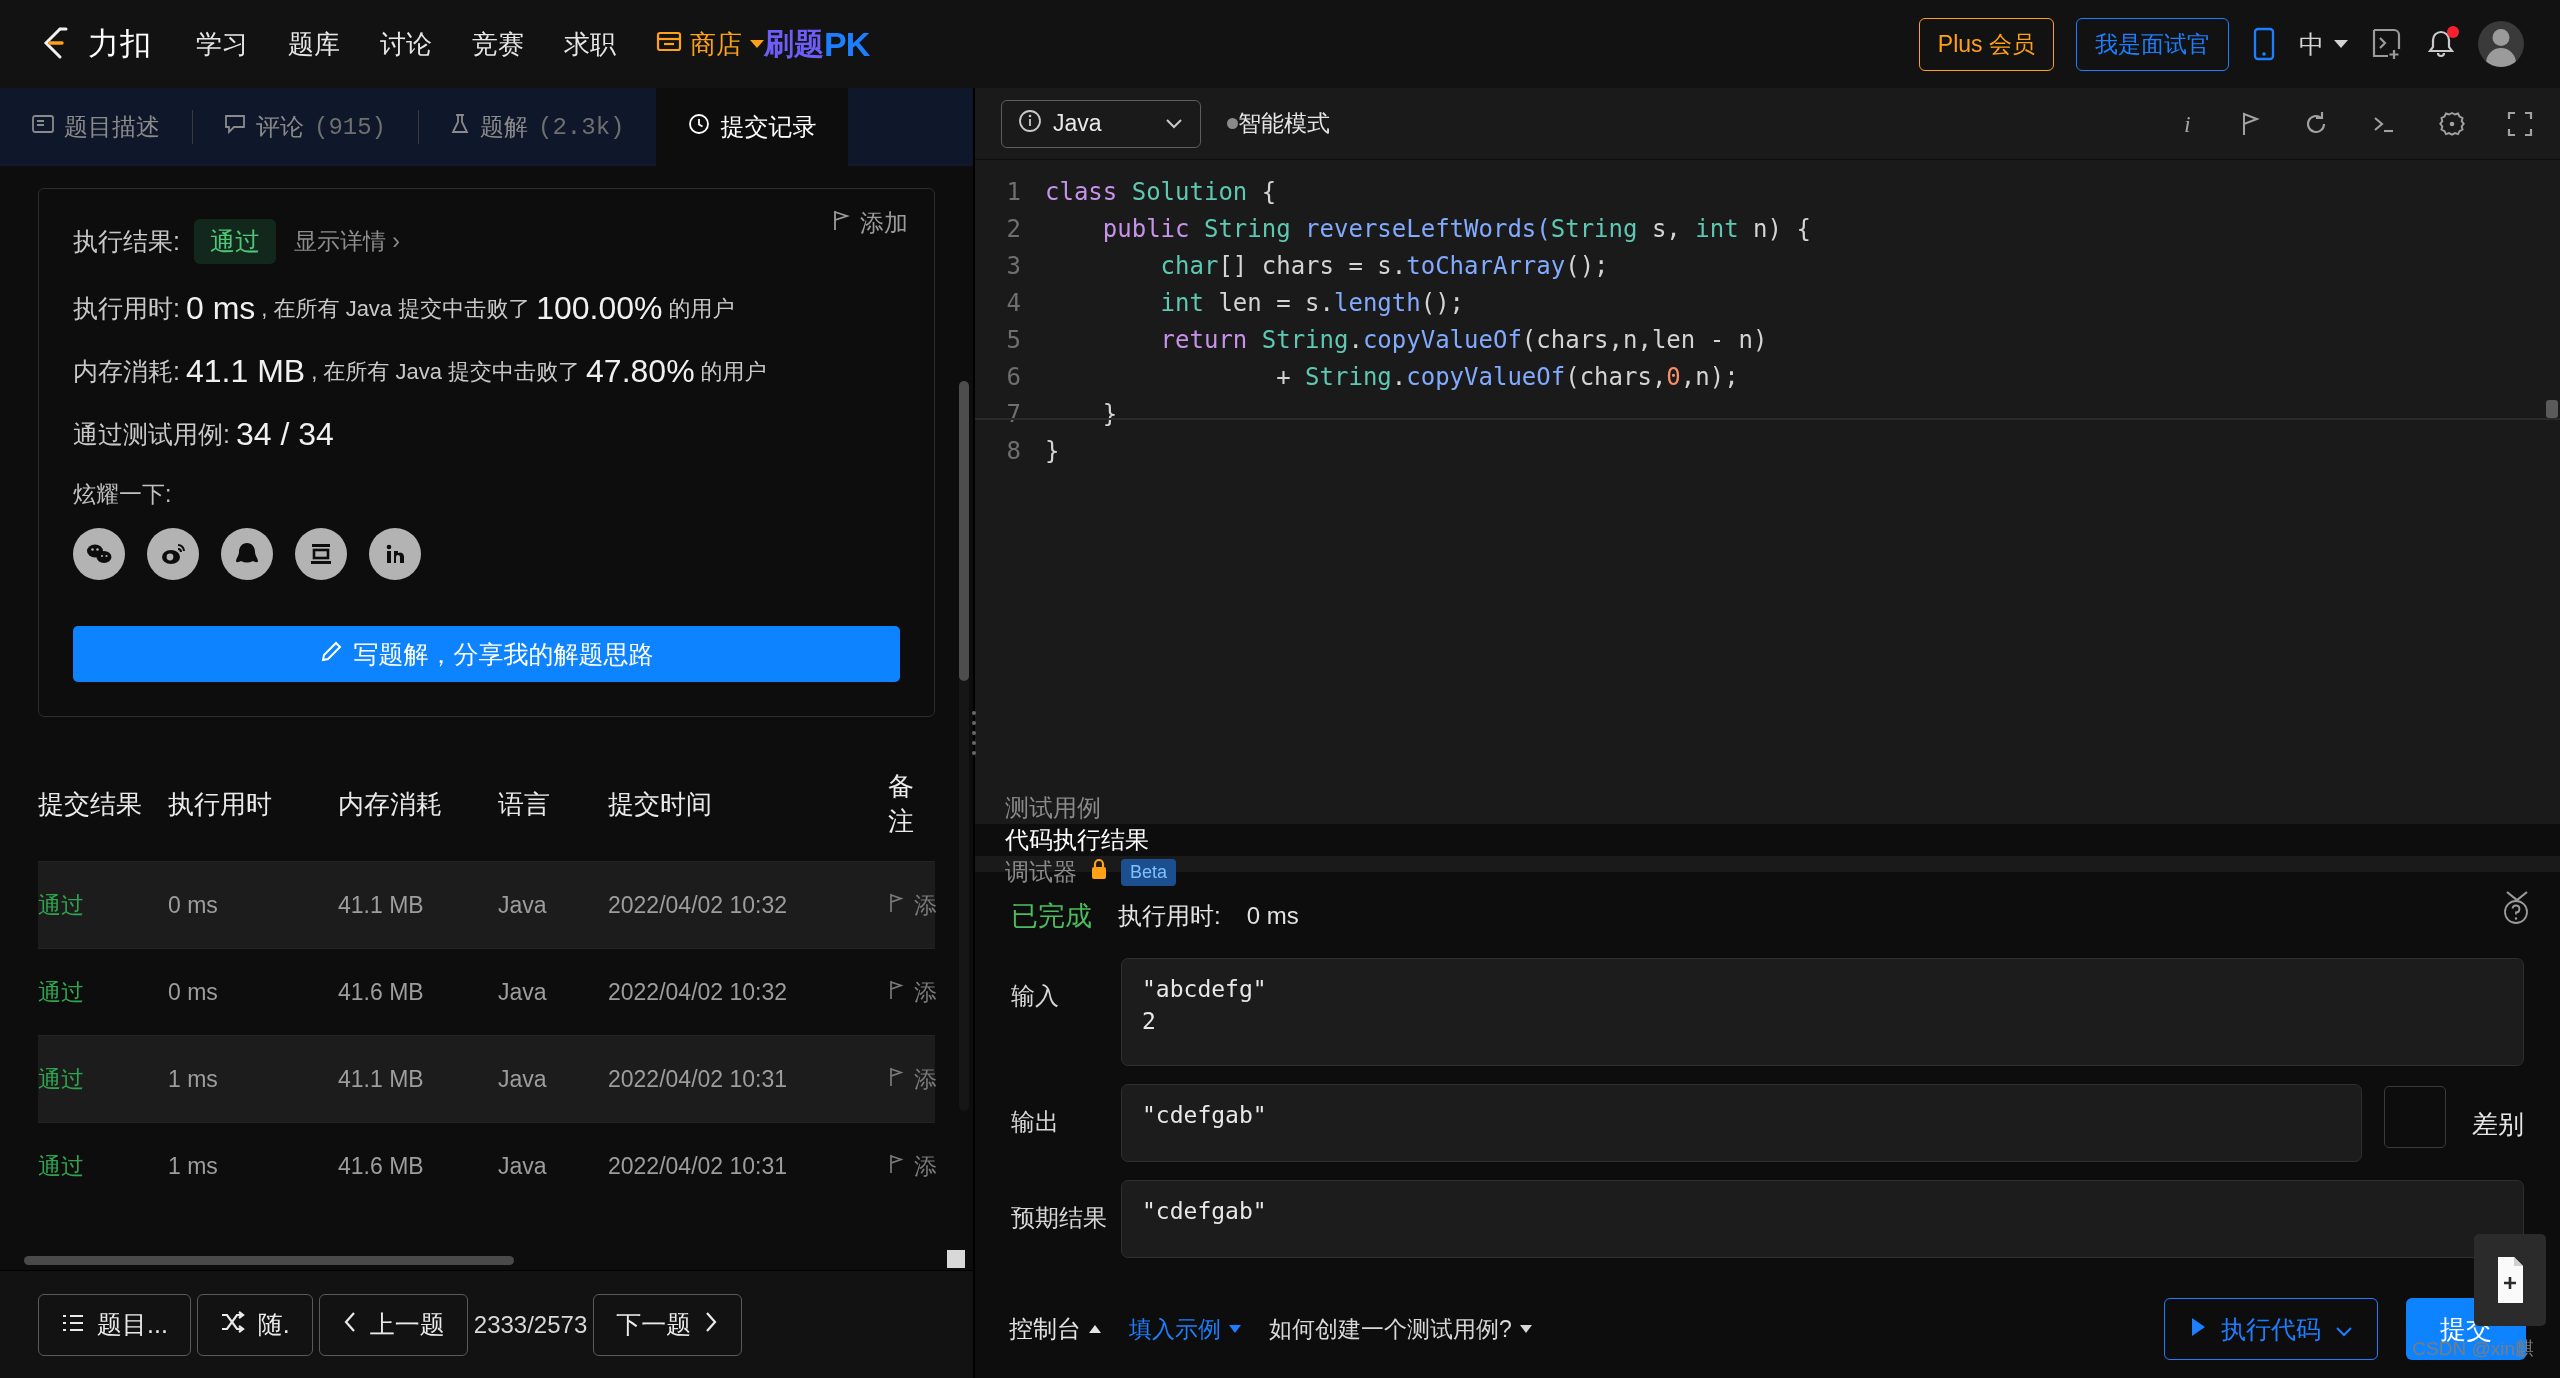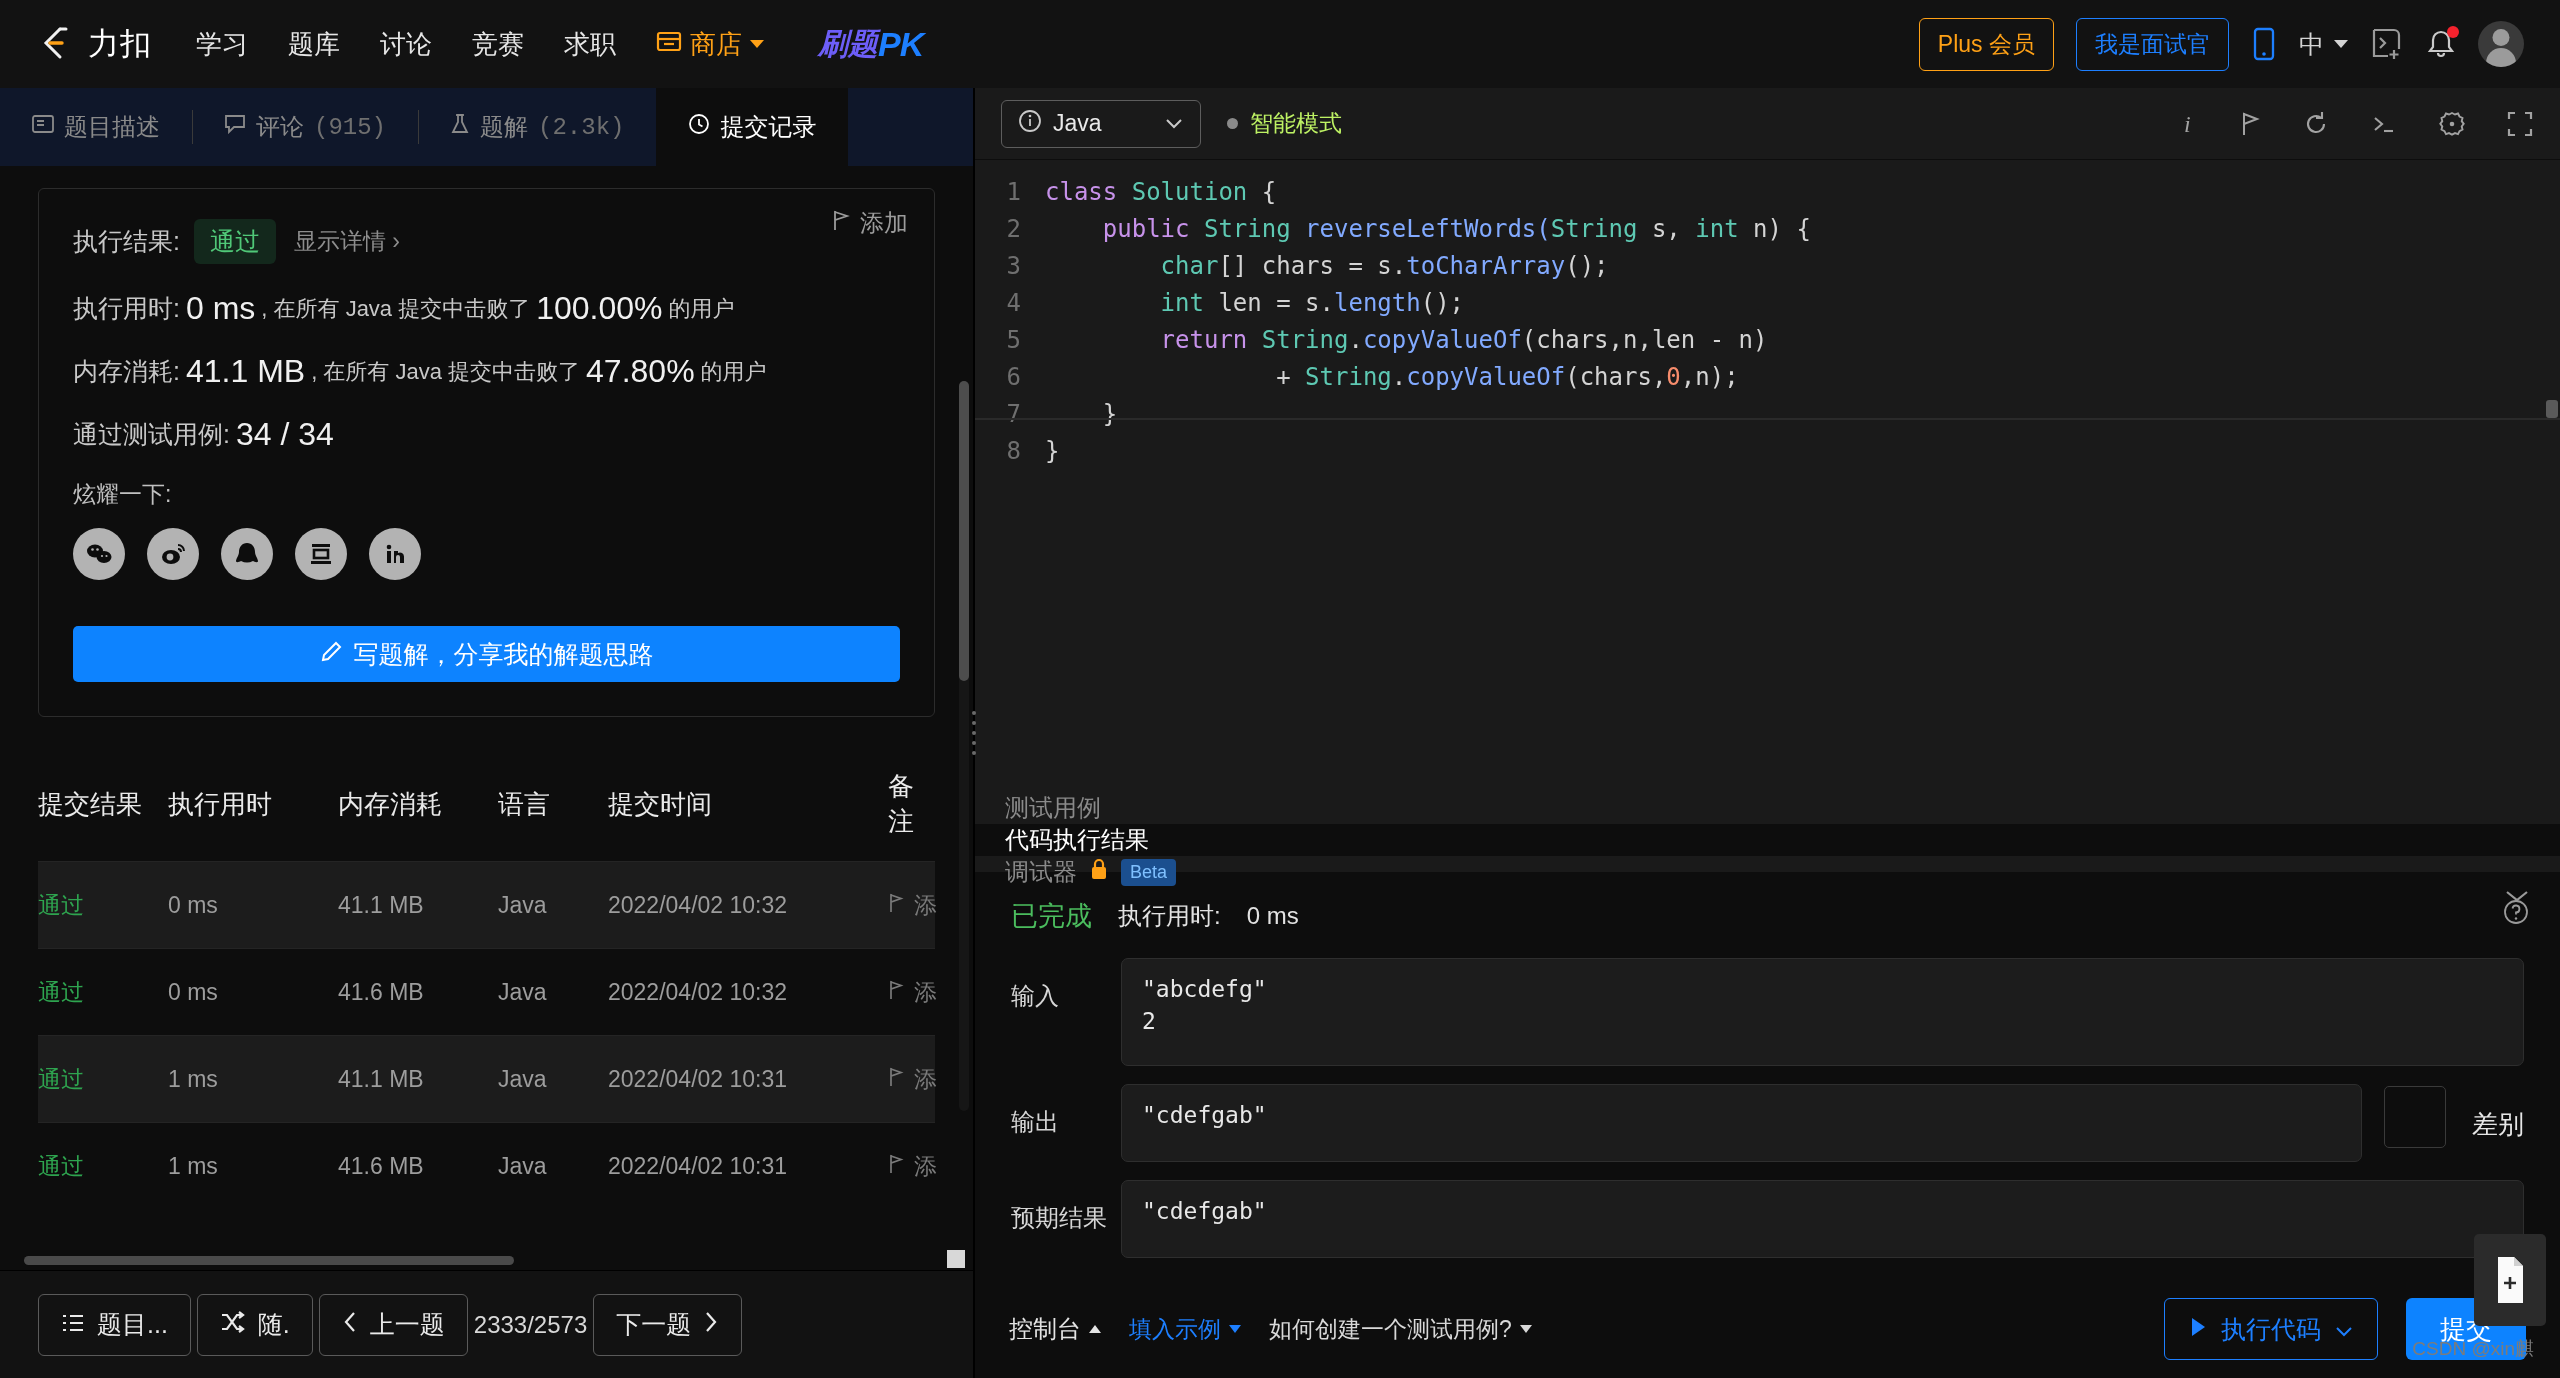--- a/index.html
+++ b/index.html
@@ -10,22 +10,22 @@
   .header { height:88px; background:#121212; display:flex; align-items:center;
             padding:0 36px; position:relative; }
   .logo { display:flex; align-items:center; gap:10px; margin-right:44px; }
   .logo-mark { width:42px; height:42px; position:relative; }
   .logo-text { font-size:31px; color:#fff; letter-spacing:1px; }
   .nav { display:flex; align-items:center; gap:40px; }
   .nav-item { font-size:26px; color:#e6e6e6; cursor:pointer; white-space:nowrap; }
   .nav-item.shop { color:#ffa116; display:flex; align-items:center; gap:8px; }
   .caret { width:0;height:0;border-left:7px solid transparent;border-right:7px solid transparent;
            border-top:8px solid currentColor; display:inline-block; }
-  .pk-logo { margin-left:54px; display:flex; align-items:center; font-size:30px;
-             font-weight:bold; font-style:italic; }
+  .pk-logo { display:flex; align-items:center; font-size:30px;
+             font-weight:bold; }
   .pk-cn { color:#6d5ef8; }
   .pk-en { color:#1d7fff; font-size:34px; letter-spacing:-1px; }
   .header-right { margin-left:auto; display:flex; align-items:center; gap:22px; }
   .btn-plus { border:1.6px solid #ffa116; color:#ffa116; border-radius:6px;
               padding:10px 18px; font-size:23px; cursor:pointer; }
   .btn-interview { border:1.6px solid #1d7fff; color:#1d7fff; border-radius:6px;
                    padding:10px 18px; font-size:23px; cursor:pointer; }
   .hicon { color:#9a9a9a; display:flex; align-items:center; cursor:pointer; }
   .lang-sel { display:flex; align-items:center; gap:10px; color:#d4d4d4; font-size:25px; cursor:pointer;}
   .bell-wrap { position:relative; }
@@ -112,21 +112,21 @@
             justify-content:center; align-items:center; gap:6px; cursor:col-resize; z-index:5;}
   .handle i { width:4px; height:4px; border-radius:50%; background:#6a6a6a; display:block; }
 
   
   .etoolbar { height:72px; background:#1a1a1a; display:flex; align-items:center;
               padding:0 26px; gap:26px; border-bottom:1px solid #0d0d0d; }
   .langbox { border:1.4px solid #5d5d5d; border-radius:6px; height:48px; padding:0 16px;
              display:flex; align-items:center; gap:11px; font-size:23px; color:#eaeaea;
              cursor:pointer; min-width:200px; }
   .langbox .chev { margin-left:auto; }
-  .smart { display:flex; align-items:center; gap:12px; color:#bef264; font-size:23px;
+  .smart { display:flex; align-items:center; color:#e5e5e5; font-size:23px;
            cursor:pointer; }
   .smart .dot { width:11px; height:11px; border-radius:50%; background:#8a8a8a; }
   .etools { margin-left:auto; display:flex; align-items:center; gap:40px; color:#a2a2a2; }
   .etools span { cursor:pointer; display:flex; align-items:center; }
 
   .code { background:#1a1a1a; height:632px; padding:14px 0 0 0; overflow:hidden;
           position:relative; }
   .cline { display:flex; font-family:"DejaVu Sans Mono","Liberation Mono",monospace;
            font-size:24px; line-height:37px; height:37px; }
   .lnum { width:70px; text-align:right; padding-right:24px; color:#6f6f6f; flex:none; }

